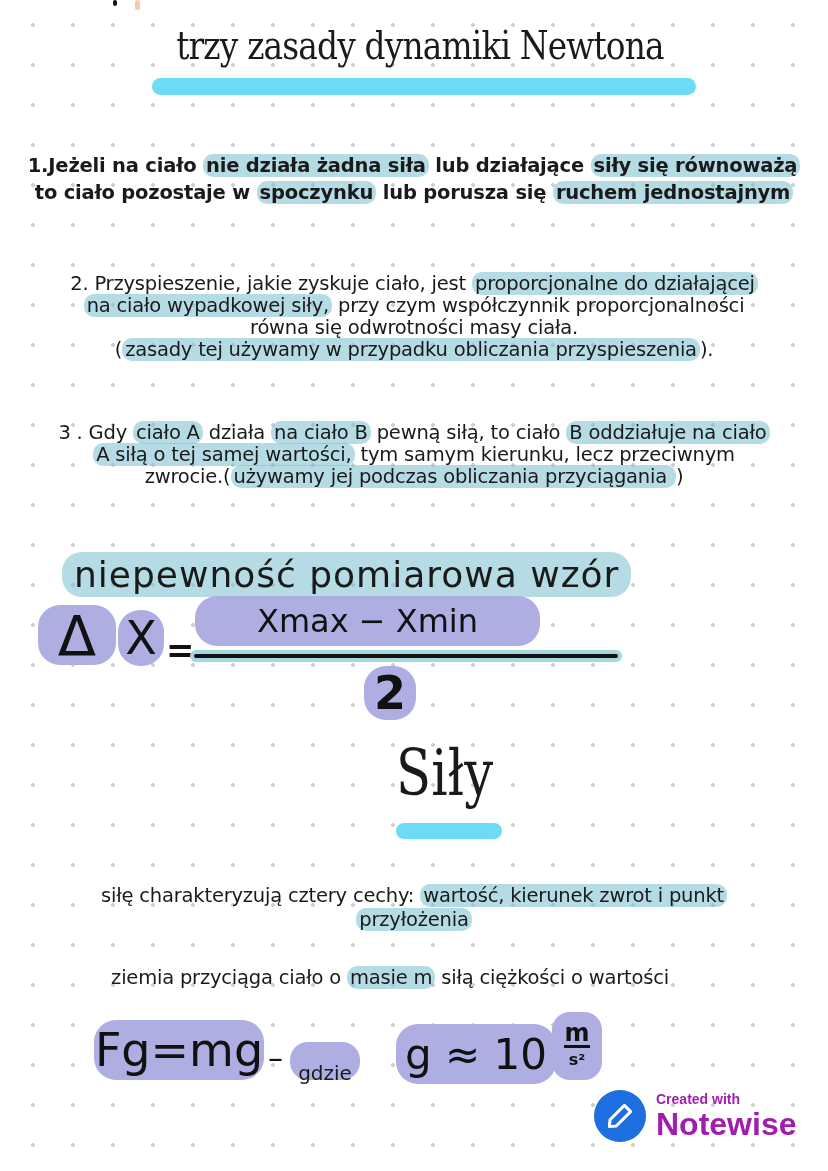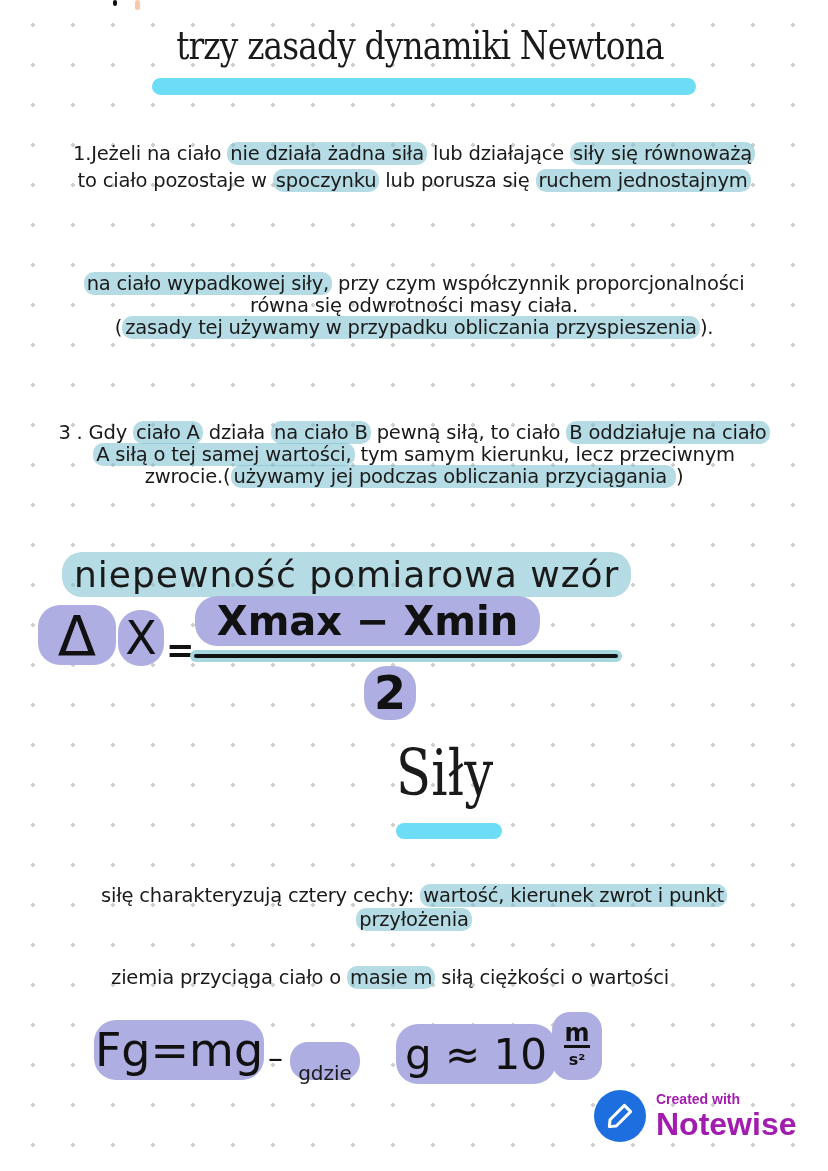--- a/index.html
+++ b/index.html
@@ -32,25 +32,26 @@
 </style>
 </head>
 <body>
 
 <div class="abs pen-dot" style="left:113px;top:0;"></div>
 <div class="abs peach" style="left:135px;top:0;"></div>
 
 <div class="abs title" style="left:100px; top:22px; width:640px; height:50px;">trzy zasady dynamiki Newtona</div>
 <div class="abs bar" style="left:152px; top:78px; width:544px; height:17px;"></div>
 
-<div class="abs para" style="left:10px; top:140px; width:808px; line-height:27px;">
+<div class="abs para" style="left:10px; top:152px; width:808px; line-height:27px;font-weight:bold;">
     <div><span>1.Jeżeli na ciało </span><span class="hl">nie działa żadna siła</span><span> lub działające </span><span class="hl">siły się równoważą</span></div>
     <div><span>to ciało pozostaje w </span><span class="hl">spoczynku</span><span> lub porusza się </span><span class="hl">ruchem jednostajnym</span></div>
   </div>
 <div class="abs para" style="left:10px; top:273px; width:808px; line-height:22px;">
+    <div><span>2. Przyspieszenie, jakie zyskuje ciało, jest </span><span class="hl">proporcjonalne do działającej</span></div>
     <div><span class="hl">na ciało wypadkowej siły,</span><span> przy czym współczynnik proporcjonalności</span></div>
     <div><span>równa się odwrotności masy ciała.</span></div>
     <div><span>(</span><span class="hl">zasady tej używamy w przypadku obliczania przyspieszenia</span><span>).</span></div>
   </div>
 <div class="abs para" style="left:10px; top:422px; width:808px; line-height:22px;">
     <div><span>3 . Gdy </span><span class="hl">ciało A</span><span> działa </span><span class="hl">na ciało B</span><span> pewną siłą, to ciało </span><span class="hl">B oddziałuje na ciało</span></div>
     <div><span class="hl">A siłą o tej samej wartości,</span><span> tym samym kierunku, lecz przeciwnym</span></div>
     <div><span>zwrocie.(</span><span class="hl">używamy jej podczas obliczania przyciągania </span><span>)</span></div>
   </div>
 
@@ -59,21 +60,21 @@
 </div>
 
 <div class="abs lav" style="left:38px; top:605px; width:78px; height:60px; display:flex; align-items:center; justify-content:center;">
   <span class="hand" style="font-size:56px; font-weight:normal;">Δ</span>
 </div>
 <div class="abs lav" style="left:118px; top:610px; width:46px; height:56px; display:flex; align-items:center; justify-content:center;">
   <span class="hand" style="font-size:46px; font-weight:normal;">X</span>
 </div>
 <span class="abs hand" style="left:166px; top:630px; font-size:34px;">=</span>
 <div class="abs lav" style="left:195px; top:596px; width:345px; height:50px; display:flex; align-items:center; justify-content:center;">
-  <span class="hand" style="font-size:40px; font-weight:bold;">Xmax − Xmin</span>
+  <span class="hand" style="font-size:32px; font-weight:normal;">Xmax − Xmin</span>
 </div>
 <div class="abs" style="left:190px; top:650px; width:432px; height:12px; background:#a8d6df; border-radius:6px;"></div>
 <div class="abs" style="left:194px; top:654px; width:424px; height:4px; background:#111; border-radius:2px;"></div>
 <div class="abs lav" style="left:364px; top:666px; width:52px; height:54px; display:flex; align-items:center; justify-content:center;">
   <span class="hand" style="font-size:46px;">2</span>
 </div>
 
 <div class="abs" style="left:360px; top:736px; width:170px; text-align:center;">
   <span style="font-family:'DejaVu Serif', serif; font-size:64px; display:inline-block; transform:scaleX(0.8);">Siły</span>
 </div>

